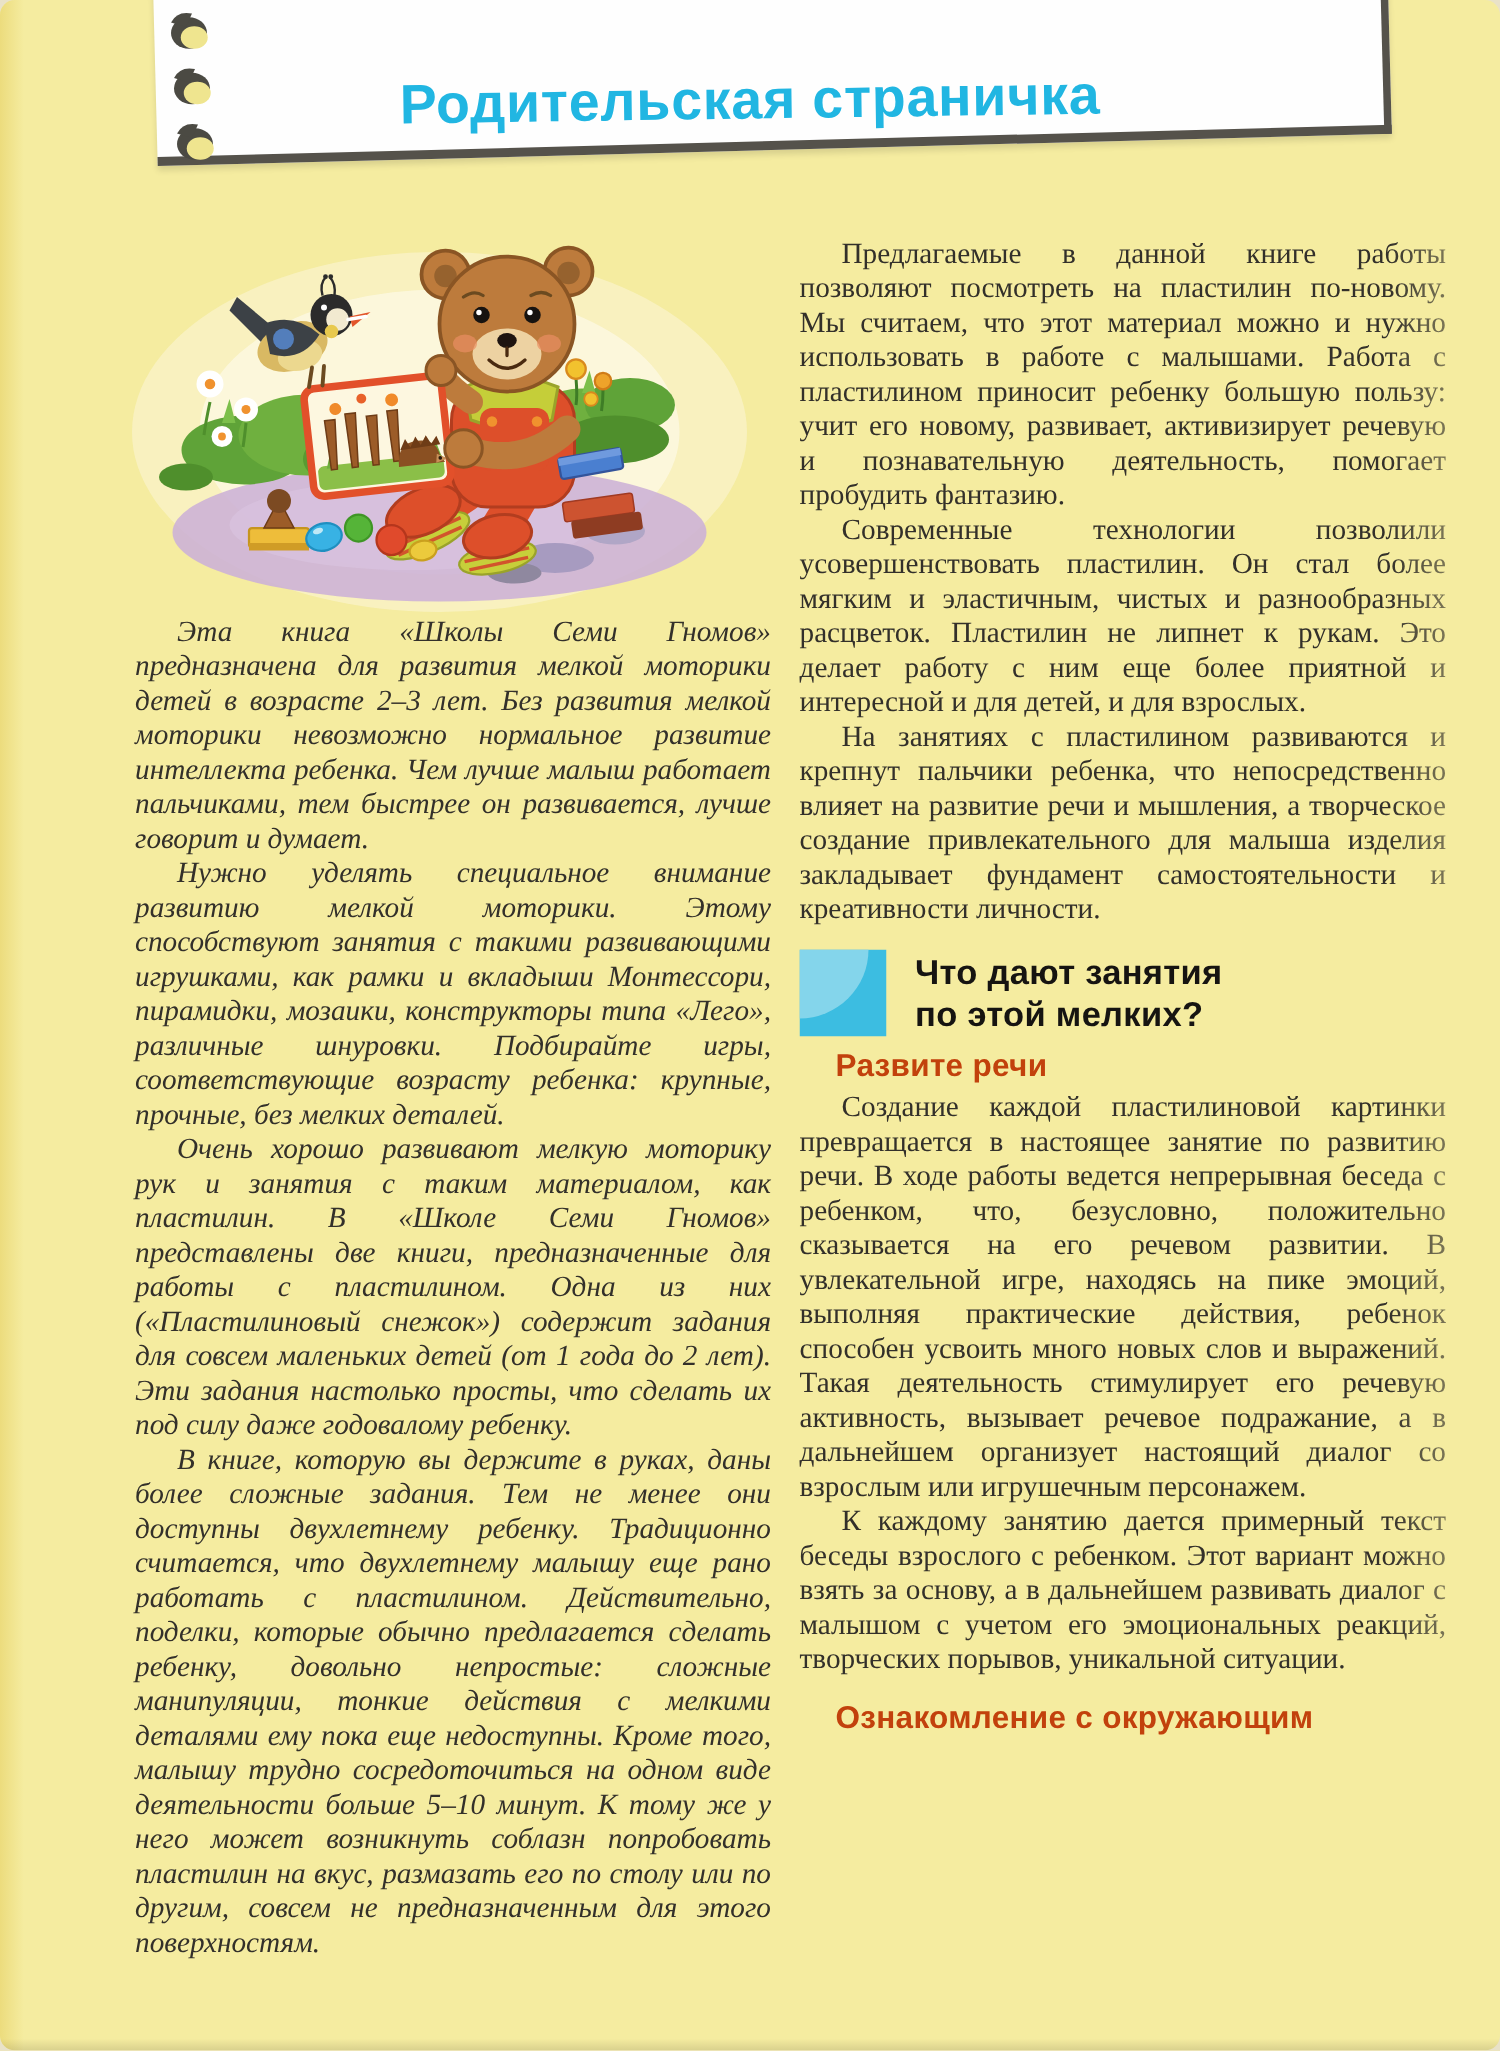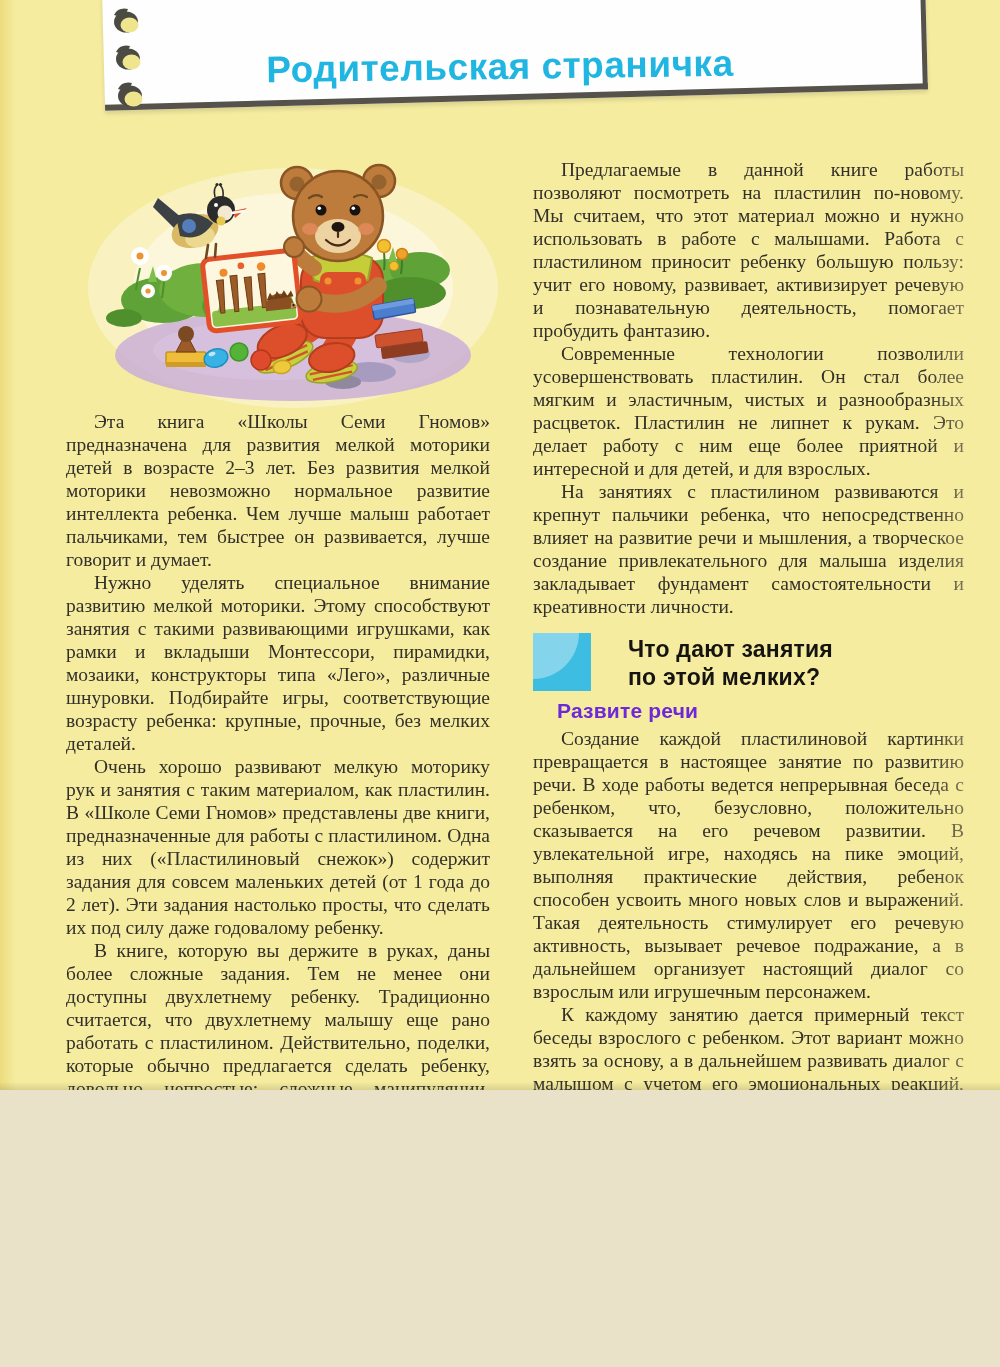--- a/index.html
+++ b/index.html
@@ -1,19 +1,19 @@
 <!DOCTYPE html>
 <html><head>
 <meta charset="utf-8">
 <style>
   html,body{margin:0;padding:0;background:#e9e2c8;}
   .page{
-    position:relative;width:1000px;height:1090px;margin:0 auto;
+    position:relative;width:1000px;height:1367px;margin:0 auto;
     background:#f5eca0;overflow:hidden;
-    font-family:"Liberation Serif", serif;color:#33302a;
+    font-family:"Liberation Serif", serif;color:#33302a;border-radius:10px;
   }
   .page::before{ 
     content:'';position:absolute;left:0;top:0;bottom:0;width:16px;
     background:linear-gradient(90deg,#ecdc7d,rgba(236,220,125,0));z-index:5;pointer-events:none;
   }
   .page::after{ 
     content:'';position:absolute;left:0;right:0;bottom:0;height:8px;
     background:linear-gradient(180deg,rgba(0,0,0,0),rgba(90,85,55,.18));z-index:5;pointer-events:none;
   }
   .header-band{
@@ -22,30 +22,30 @@
     transform:rotate(-1.5deg);box-shadow:0 3px 4px rgba(0,0,0,.12);z-index:1;
   }
   .page-title{
     position:absolute;left:0;width:1000px;top:46px;text-align:center;z-index:3;
     font-family:"Liberation Sans", sans-serif;font-weight:800;font-size:37px;
     letter-spacing:.5px;color:#21b6e2;transform:rotate(-0.8deg);
   }
   .holes{position:absolute;left:108px;top:6px;z-index:4;}
   .col{position:absolute;text-align:justify;font-size:19.5px;line-height:23px;z-index:2;}
   .col p{margin:0;text-indent:28px;}
-  .col-left{left:66px;top:410px;width:424px;}
+  .col-left{left:90px;top:410px;width:424px;font-style:italic;}
   .col-right{left:533px;top:158px;width:431px;}
   .illustration{position:absolute;left:88px;top:150px;z-index:2;}
-  .section-head{display:flex;gap:37px;margin:15px 0 4px 0;align-items:center;
+  .section-head{display:flex;gap:19px;margin:15px 0 4px 0;align-items:flex-start;
     font-family:"Liberation Sans", sans-serif;}
   .section-icon{flex:none;width:58px;height:58px;}
   .section-title{font-weight:700;font-size:23px;line-height:28px;color:#161411;
     padding-top:1px;text-indent:0;letter-spacing:.2px;}
   .subhead{font-family:"Liberation Sans", sans-serif;font-weight:700;font-size:21px;
-    color:#6d28d9;margin:8px 0 5px 24px;text-indent:0 !important;letter-spacing:.2px;}
+    color:#c2410c;margin:8px 0 5px 24px;text-indent:0 !important;letter-spacing:.2px;}
   .subhead.second{margin-top:16px;}
   .fade-right{position:absolute;right:18px;top:150px;width:56px;height:1010px;z-index:4;
     background:linear-gradient(90deg,rgba(245,236,160,0),rgba(245,236,160,.55));pointer-events:none;}
 </style>
 </head>
 <body>
 
 <div class="page">
 
   <div class="header-band"></div>
@@ -238,17 +238,18 @@
       <div class="section-title">
         <div>Что дают занятия</div>
         <div>по этой мелких?</div>
       </div>
     </div>
 
     <div class="subhead">Развите речи</div>
     <p>Создание каждой пластилиновой картинки превращается в настоящее занятие по развитию речи. В ходе работы ведется непрерывная беседа с ребенком, что, безусловно, положительно сказывается на его речевом развитии. В увлекательной игре, находясь на пике эмоций, выполняя практические действия, ребенок способен усвоить много новых слов и выражений. Такая деятельность стимулирует его речевую активность, вызывает речевое подражание, а в дальнейшем организует настоящий диалог со взрослым или игрушечным персонажем.</p>
     <p>К каждому занятию дается примерный текст беседы взрослого с ребенком. Этот вариант можно взять за основу, а в дальнейшем развивать диалог с малышом с учетом его эмоциональных реакций, творческих порывов, уникальной ситуации.</p>
 
+    <div class="subhead second">Ознакомление с окружающим</div>
   </div>
 
   <div class="fade-right"></div>
 
 </div>
 
 </body></html>

